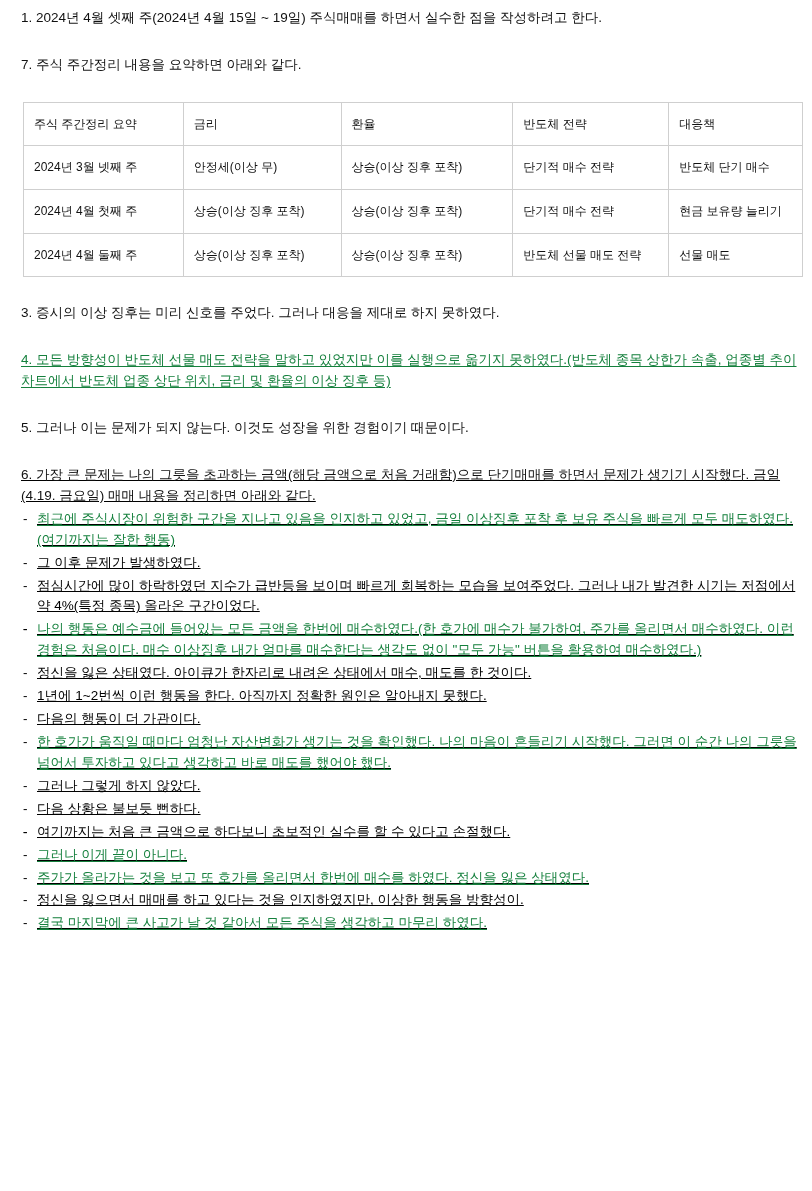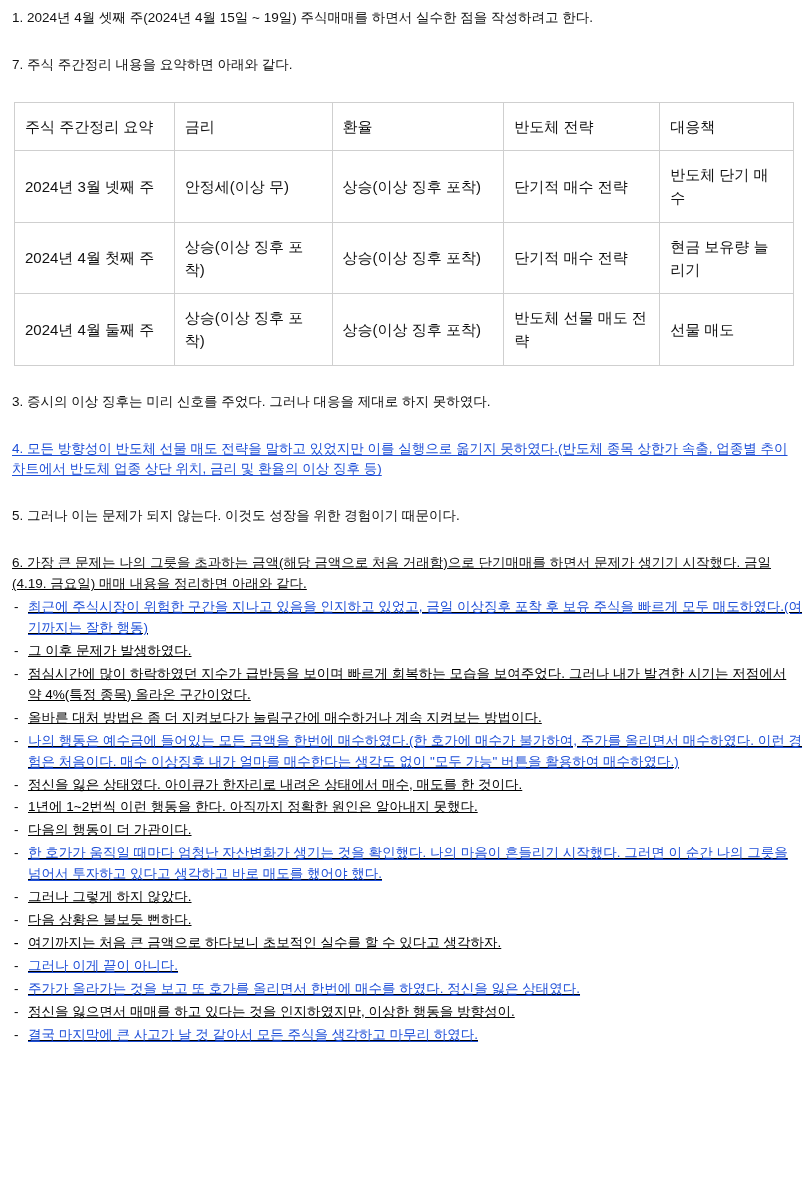--- a/index.html
+++ b/index.html
@@ -11,40 +11,40 @@
     width: 812px;
     min-height: 1191px;
     font-family: "Liberation Sans", sans-serif;
     font-size: 13.5px;
     color: #000000;
     line-height: 1.55;
   }
   .page {
     width: 812px;
     box-sizing: border-box;
-    padding: 8px 10px 10px 12px;
+    padding: 8px 10px 10px 21px;
   }
   .para {
     margin: 0 0 26px 0;
     font-size: 13.5px;
     color: #111111;
   }
   .para.tight {
     margin-bottom: 14px;
   }
   .red {
-    color: #1d4ed8;
+    color: #15803d;
     text-decoration: underline;
     text-underline-offset: 2px;
   }
   table.summary {
     border-collapse: collapse;
     width: 780px;
     margin: 0 0 26px 2px;
-    font-size: 15px;
+    font-size: 12px;
   }
   table.summary th, table.summary td {
     border: 1px solid #cfcfcf;
     padding: 12px 10px;
     text-align: left;
     font-weight: normal;
     color: #111111;
     vertical-align: middle;
   }
   table.summary th {
@@ -137,30 +137,30 @@
 
   <p class="para">5. 그러나 이는 문제가 되지 않는다. 이것도 성장을 위한 경험이기 때문이다.</p>
 
   <div class="block6">
     <p class="para tight lead" style="margin-bottom:2px;">6. 가장 큰 문제는 나의 그릇을 초과하는 금액(해당 금액으로 처음 거래함)으로 단기매매를 하면서 문제가 생기기 시작했다. 금일(4.19. 금요일) 매매 내용을 정리하면 아래와 같다.</p>
 
     <ul class="item-list">
       <li><span class="dash">-</span><span class="red">최근에 주식시장이 위험한 구간을 지나고 있음을 인지하고 있었고, 금일 이상징후 포착 후 보유 주식을 빠르게 모두 매도하였다.(여기까지는 잘한 행동)</span></li>
       <li><span class="dash">-</span><span>그 이후 문제가 발생하였다.</span></li>
       <li><span class="dash">-</span><span>점심시간에 많이 하락하였던 지수가 급반등을 보이며 빠르게 회복하는 모습을 보여주었다. 그러나 내가 발견한 시기는 저점에서 약 4%(특정 종목) 올라온 구간이었다.</span></li>
-      <li><span class="dash">-</span><span>올바른 대처 방법은 좀 더 지켜보다가 눌림구간에 매수하거나 계속 지켜보는 방법이다.</span></li>
+      <li><span class="dash">-</span></li>
       <li><span class="dash">-</span><span class="red">나의 행동은 예수금에 들어있는 모든 금액을 한번에 매수하였다.(한 호가에 매수가 불가하여, 주가를 올리면서 매수하였다. 이런 경험은 처음이다. 매수 이상징후 내가 얼마를 매수한다는 생각도 없이 "모두 가능" 버튼을 활용하여 매수하였다.)</span></li>
       <li><span class="dash">-</span><span>정신을 잃은 상태였다. 아이큐가 한자리로 내려온 상태에서 매수, 매도를 한 것이다.</span></li>
       <li><span class="dash">-</span><span>1년에 1~2번씩 이런 행동을 한다. 아직까지 정확한 원인은 알아내지 못했다.</span></li>
       <li><span class="dash">-</span><span>다음의 행동이 더 가관이다.</span></li>
       <li><span class="dash">-</span><span class="red">한 호가가 움직일 때마다 엄청난 자산변화가 생기는 것을 확인했다. 나의 마음이 흔들리기 시작했다. 그러면 이 순간 나의 그릇을 넘어서 투자하고 있다고 생각하고 바로 매도를 했어야 했다.</span></li>
       <li><span class="dash">-</span><span>그러나 그렇게 하지 않았다.</span></li>
       <li><span class="dash">-</span><span>다음 상황은 불보듯 뻔하다.</span></li>
       <li><span class="dash">-</span></li>
-      <li><span class="dash">-</span><span>여기까지는 처음 큰 금액으로 하다보니 초보적인 실수를 할 수 있다고 생각하자.</span></li>
+      <li><span class="dash">-</span><span>여기까지는 처음 큰 금액으로 하다보니 초보적인 실수를 할 수 있다고 손절했다.</span></li>
       <li><span class="dash">-</span><span class="red">그러나 이게 끝이 아니다.</span></li>
       <li><span class="dash">-</span><span class="red">주가가 올라가는 것을 보고 또 호가를 올리면서 한번에 매수를 하였다. 정신을 잃은 상태였다.</span></li>
       <li><span class="dash">-</span><span>정신을 잃으면서 매매를 하고 있다는 것을 인지하였지만, 이상한 행동을 방향성이.</span></li>
       <li><span class="dash">-</span><span class="red">결국 마지막에 큰 사고가 날 것 같아서 모든 주식을 생각하고 마무리 하였다.</span></li>
     </ul>
   </div>
 
 </div>
 
 </body></html>

